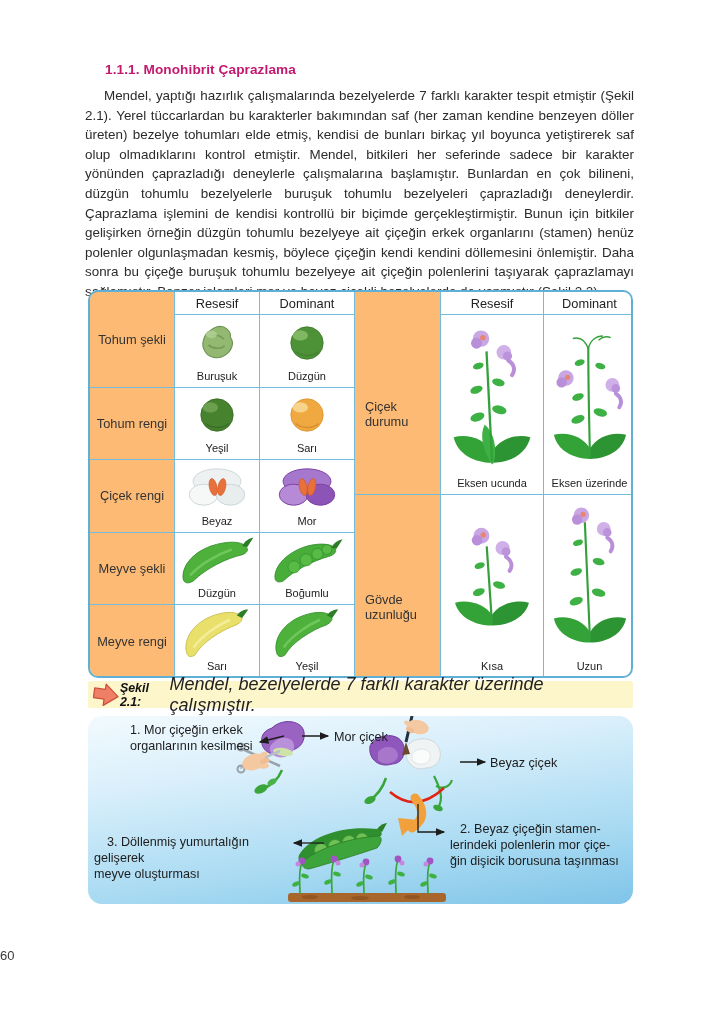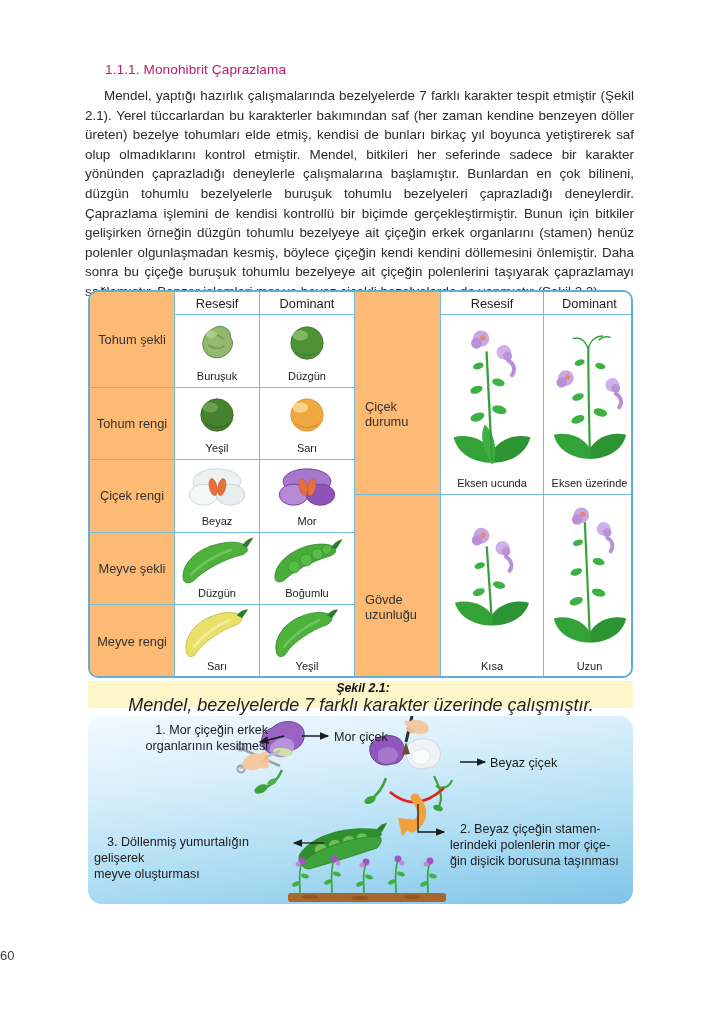--- a/index.html
+++ b/index.html
@@ -3,21 +3,21 @@
 <meta charset="utf-8">
 <style>
   html,body{margin:0;padding:0;background:#ffffff;}
   .page{
     position:relative;width:719px;height:1024px;margin:0 auto;background:#fff;
     font-family:"Liberation Sans",sans-serif;color:#2d2d2d;overflow:hidden;
   }
   
   .heading{
     position:absolute;left:105px;top:62px;margin:0;
-    font-size:13.6px;font-weight:normal;color:#c2186e;letter-spacing:.1px;
+    font-size:13.6px;font-weight:bold;color:#c2186e;letter-spacing:.1px;
   }
   .body-par{
     position:absolute;left:85px;top:86px;width:549px;margin:0;
     font-size:13.4px;line-height:19.6px;text-align:justify;text-indent:19px;color:#2b2b2b;
   }
   
   .table-wrap{
     position:absolute;left:88px;top:290px;width:545px;height:388px;
     border:2px solid #5fb0d4;border-radius:10px;overflow:hidden;display:flex;box-sizing:border-box;
   }
@@ -29,36 +29,36 @@
   .lbl.span2{grid-row:span 2;}
   .lbl-left{justify-content:flex-start;padding-left:10px;}
   .lbl-left span{width:62px;margin-top:42px;}
   .hdr{display:flex;align-items:center;justify-content:center;font-size:12.8px;color:#222;}
   .imgc{display:flex;flex-direction:column;align-items:center;justify-content:flex-end;padding:2px 2px 3px;}
   .imgc svg{margin:auto;display:block;}
   .cap{font-size:11px;color:#222;line-height:15px;}
   
   .caption{
     position:absolute;left:88px;width:545px;height:27px;background:#fdf6cb;border-radius:2px;
-    display:flex;align-items:center;padding-left:5px;box-sizing:border-box;flex-direction:column;
+    display:flex;align-items:center;padding-left:5px;box-sizing:border-box;
   }
   .caption.c1{top:681px;}
   .caption.c2{top:906px;}
   .cap-label{font-size:12.4px;font-weight:bold;font-style:italic;color:#111;}
   .cap-text{font-size:18px;font-style:italic;color:#222;margin-left:-4px;}
   
   .panel{
     position:absolute;left:88px;top:716px;width:545px;height:188px;border-radius:14px;overflow:hidden;
     background:linear-gradient(172deg,#f2fafe 0%,#d9effb 30%,#a8daf2 70%,#7fc4e8 100%);
   }
   .panel svg.art{position:absolute;left:0;top:0;}
   .dlabel{
     position:absolute;font-size:12.6px;line-height:16px;color:#1c1c1c;white-space:pre-line;
   }
-  .dl-step1{left:42px;top:6px;width:138px;text-align:right;}
+  .dl-step1{left:42px;top:6px;width:138px;text-align:left;}
   .dl-mor{left:246px;top:13px;}
   .dl-beyaz{left:402px;top:39px;}
   .dl-step2{left:362px;top:105px;width:182px;text-indent:10px;text-align:left;}
   .dl-step3{left:6px;top:118px;width:198px;text-indent:13px;text-align:left;}
   
   .page-num{position:absolute;left:0;right:0;top:948px;text-align:left;font-size:13px;color:#3c3c3c;}
 </style>
 </head>
 <body>
 

